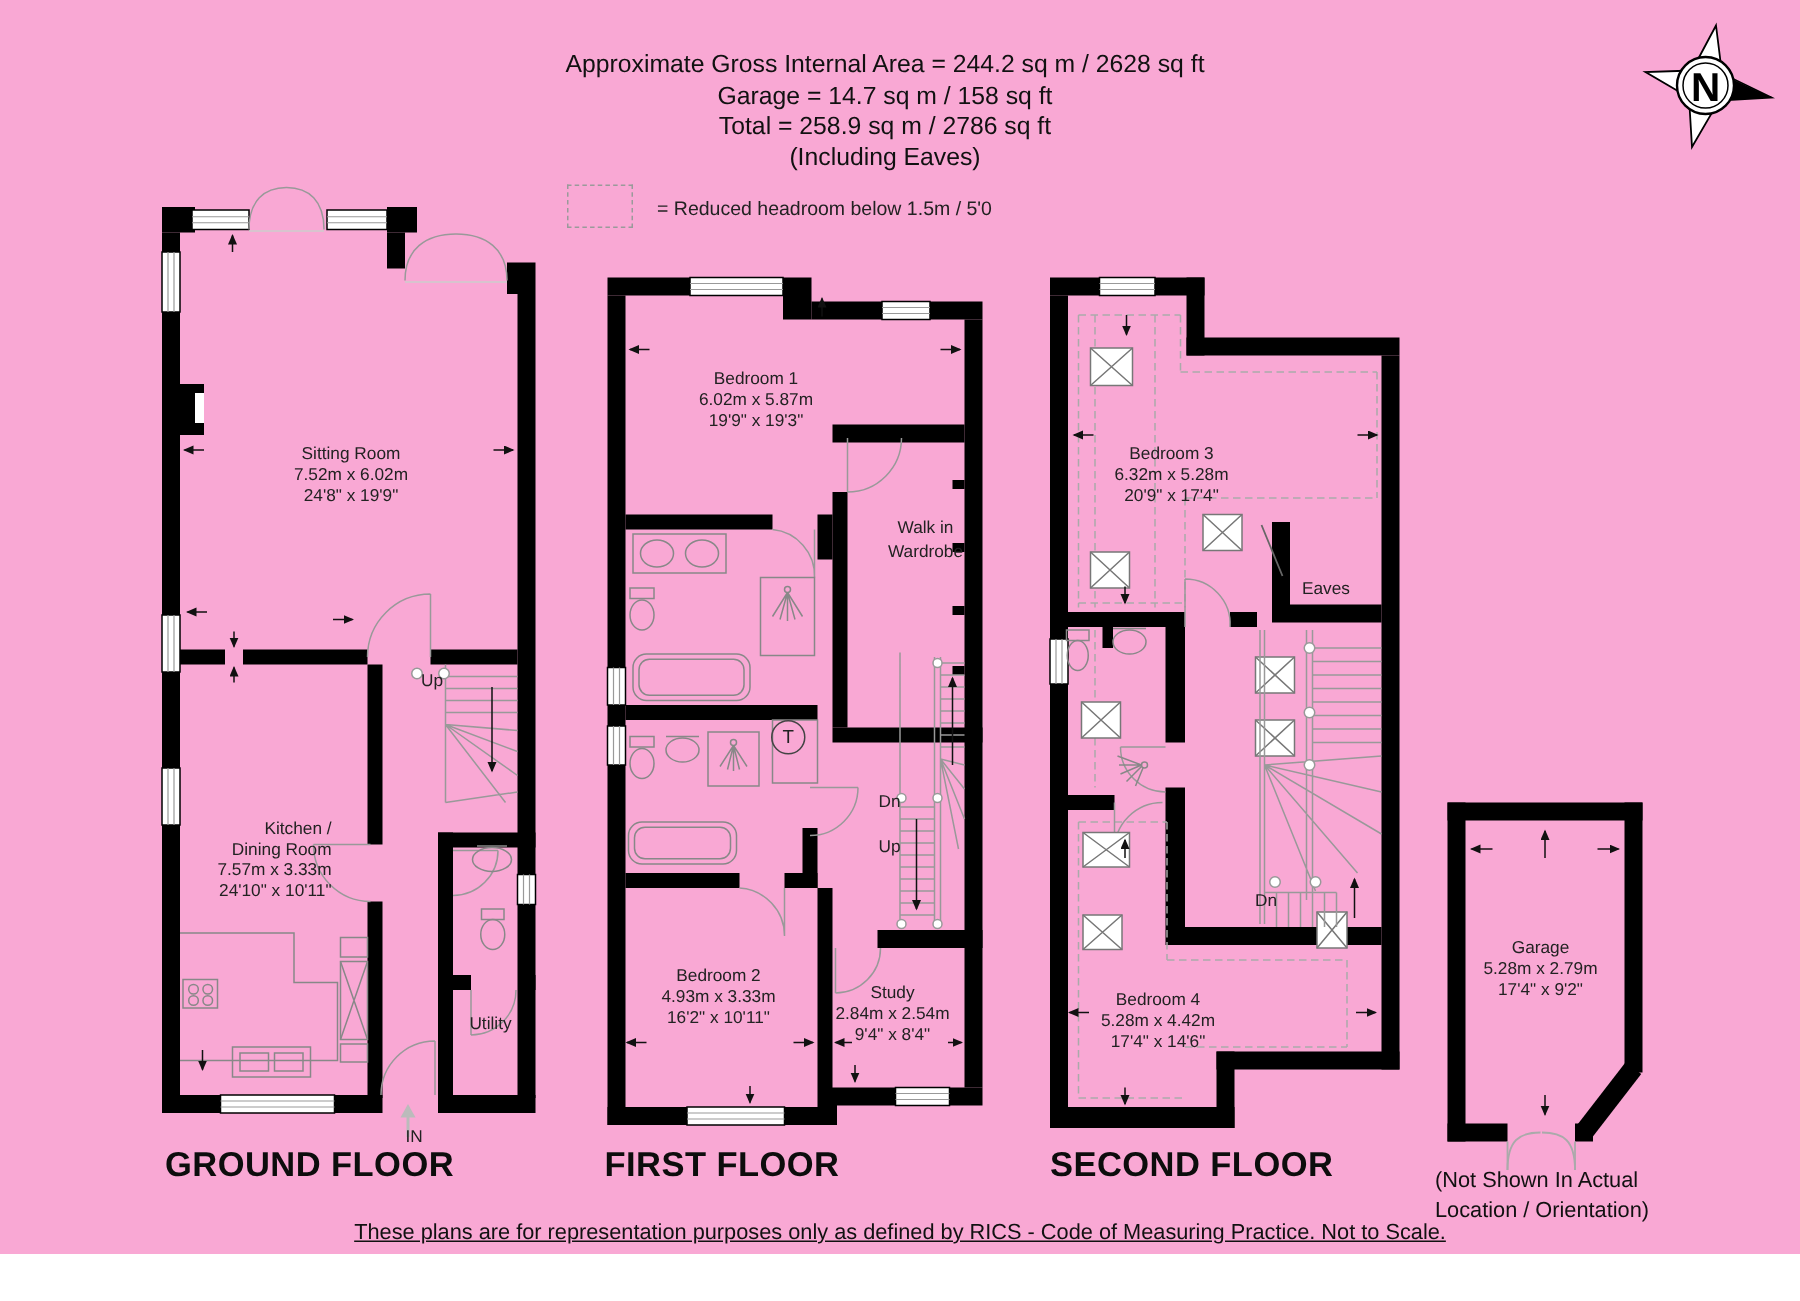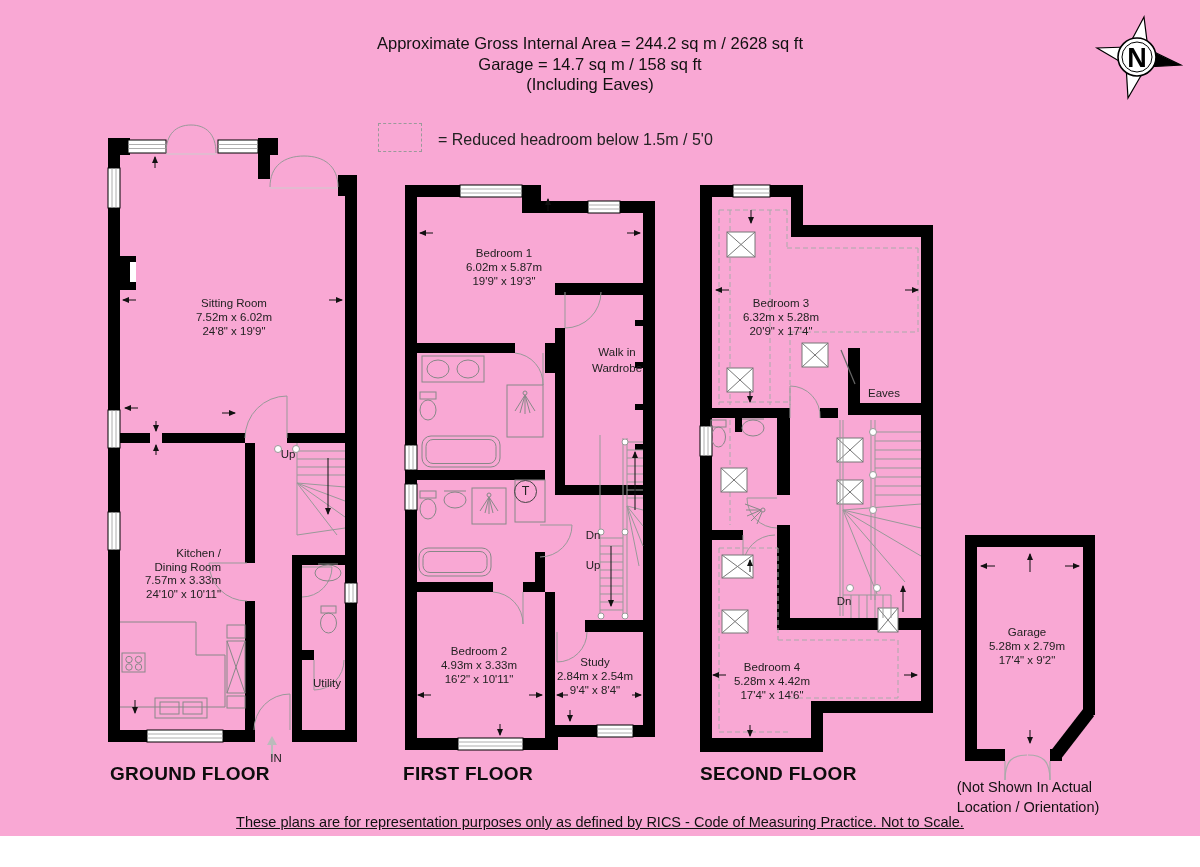--- a/index.html
+++ b/index.html
@@ -4,38 +4,39 @@
 <style>
   html,body{margin:0;padding:0;background:#fff;}
   #canvas{position:relative;width:1200px;height:836px;background:#f9a8d4;overflow:hidden;
           font-family:"Liberation Sans",sans-serif;color:#1a1a1a;}
   .plan{position:absolute;}
   .hdr{position:absolute;left:590px;top:33px;transform:translateX(-50%);text-align:center;
        font-size:16.5px;line-height:20.5px;color:#111;white-space:nowrap;}
   .lbl{position:absolute;transform:translateX(-50%);text-align:center;font-size:11.5px;
        line-height:14px;color:#222;white-space:nowrap;}
   .lbl.tight{line-height:13.5px;text-align:right;}
-  .floor-title{position:absolute;font-weight:700;font-size:19px;letter-spacing:.3px;color:#0d0d0d;white-space:nowrap;}
+  .floor-title{position:absolute;font-weight:700;font-size:23px;letter-spacing:.3px;color:#0d0d0d;white-space:nowrap;}
   .small-note{position:absolute;transform:translateX(-50%);text-align:left;font-size:14.5px;line-height:20px;color:#111;white-space:nowrap;}
   .footer-line{position:absolute;transform:translateX(-50%);text-align:center;font-size:14.5px;color:#111;white-space:nowrap;text-decoration:underline;}
   .legend-box{position:absolute;left:378px;top:123px;width:42px;height:27px;border:1.6px dashed #9a9a9a;}
-  .legend-text{position:absolute;left:438px;top:131px;font-size:16px;color:#222;white-space:nowrap;}
+  .legend-text{position:absolute;left:438px;top:131px;font-size:13px;color:#222;white-space:nowrap;}
   .t-circle{position:absolute;left:514px;top:480px;width:21px;height:21px;border:1.4px solid #444;
             border-radius:50%;text-align:center;line-height:21px;font-size:12.5px;color:#222;}
   .dir{position:absolute;transform:translateX(-50%);font-size:11.5px;color:#222;white-space:nowrap;}
   svg{display:block;}
 </style>
 </head>
 <body>
 
 <div id="canvas">
 
   <div class="hdr">
     <div>Approximate Gross Internal Area = 244.2 sq m / 2628 sq ft</div>
     <div>Garage = 14.7 sq m / 158 sq ft</div>
+    <div>Total = 258.9 sq m / 2786 sq ft</div>
     <div>(Including Eaves)</div>
   </div>
 
   <div class="legend-box"></div>
   <div class="legend-text">= Reduced headroom below 1.5m / 5'0</div>
 
   <svg class="plan" style="left:1093px;top:14px" width="92" height="92" viewBox="0 0 92 92">
     <g>
       <polygon points="51,3 55,35 88,51 53,53 35,84 33,51 4,34 35,33" fill="#fff" stroke="#000" stroke-width="1.2"></polygon>
       <polygon points="88,51 53,53 47,41 56,36" fill="#000"></polygon>

